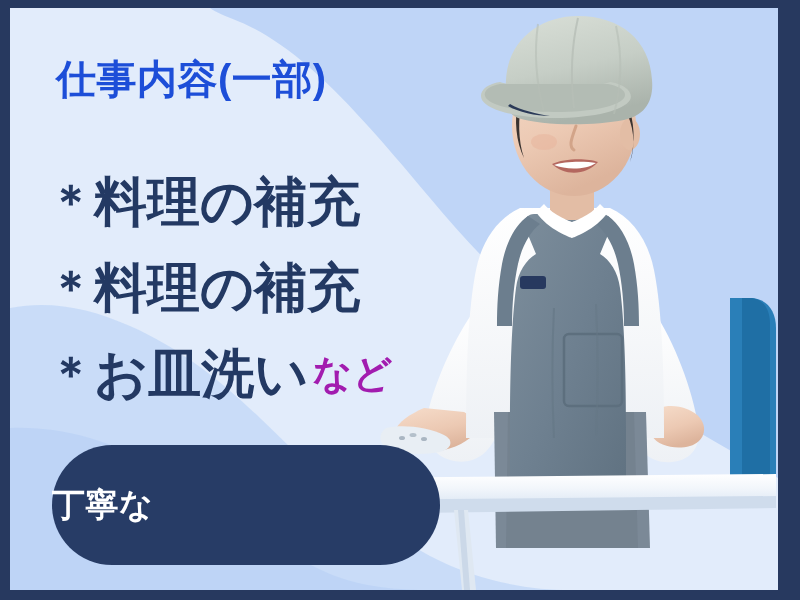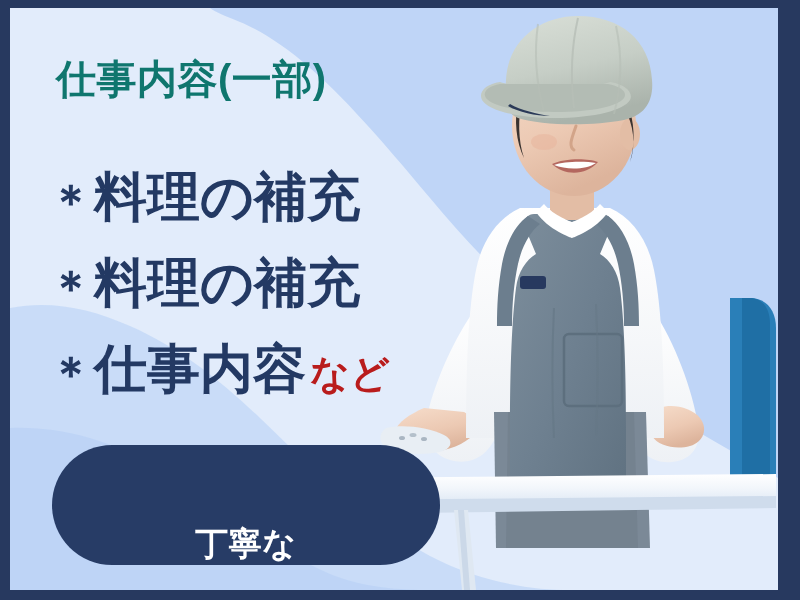--- a/index.html
+++ b/index.html
@@ -57,21 +57,21 @@
     width: 420px;
     height: 582px;
     overflow: hidden;
   }
 
   
   #headline {
     position: absolute;
     left: 46px;
     top: 51px;
-    color: #0f766e;
+    color: #1d4ed8;
     font-size: 40px;
     font-weight: 700;
     letter-spacing: 0.5px;
     line-height: 1;
     white-space: nowrap;
     text-align: right;
   }
 
   #task-list {
     position: absolute;
@@ -96,42 +96,41 @@
     text-align: center;
     color: #233963;
   }
   .task-text {
     font-size: 53px;
     font-weight: 700;
     line-height: 1;
     letter-spacing: 0px;
     color: #233963;
     white-space: nowrap;
-    font-family: Liberation Mono, monospace;
   }
   .task-suffix {
     font-size: 39px;
     font-weight: 700;
     line-height: 1;
-    color: #b91c1c;
+    color: #a21caf;
     margin-left: 4px;
   }
 
   
   #support-badge {
     position: absolute;
     left: 42px;
     top: 437px;
     width: 388px;
     height: 120px;
     background: #273c66;
     border-radius: 60px;
     display: flex;
-    flex-direction: row;
-    align-items: flex-end;
+    flex-direction: column;
+    align-items: flex-start;
     justify-content: center;
     color: #ffffff;
     box-sizing: border-box;
   }
   .badge-line {
     font-size: 33px;
     font-weight: 700;
     line-height: 1.24;
     color: #ffffff;
     white-space: nowrap;
@@ -331,21 +330,21 @@
       <li class="task-row">
         <span class="task-marker">＊</span>
         <span class="task-text">料理の補充</span>
       </li>
       <li class="task-row">
         <span class="task-marker">＊</span>
         <span class="task-text">料理の補充</span>
       </li>
       <li class="task-row">
         <span class="task-marker">＊</span>
-        <span class="task-text">仕事内容</span>
+        <span class="task-text">お皿洗い</span>
         <span class="task-suffix">など</span>
       </li>
     </ul>
 
     <div id="support-badge">
       <span class="badge-line">丁寧な</span>
     </div>
 
   </div>
 </div>

